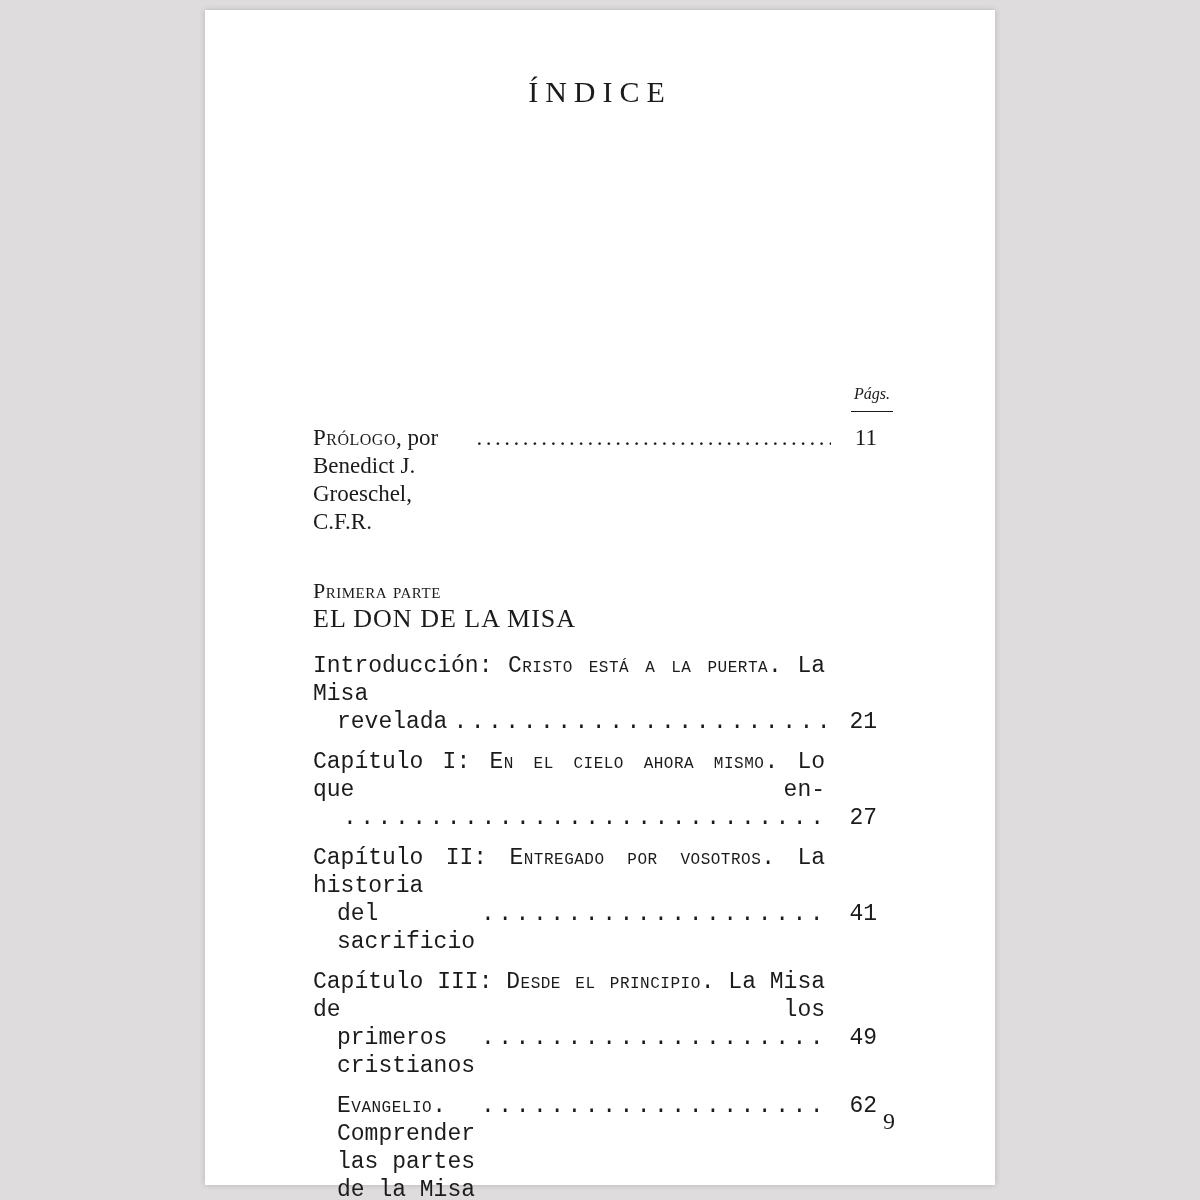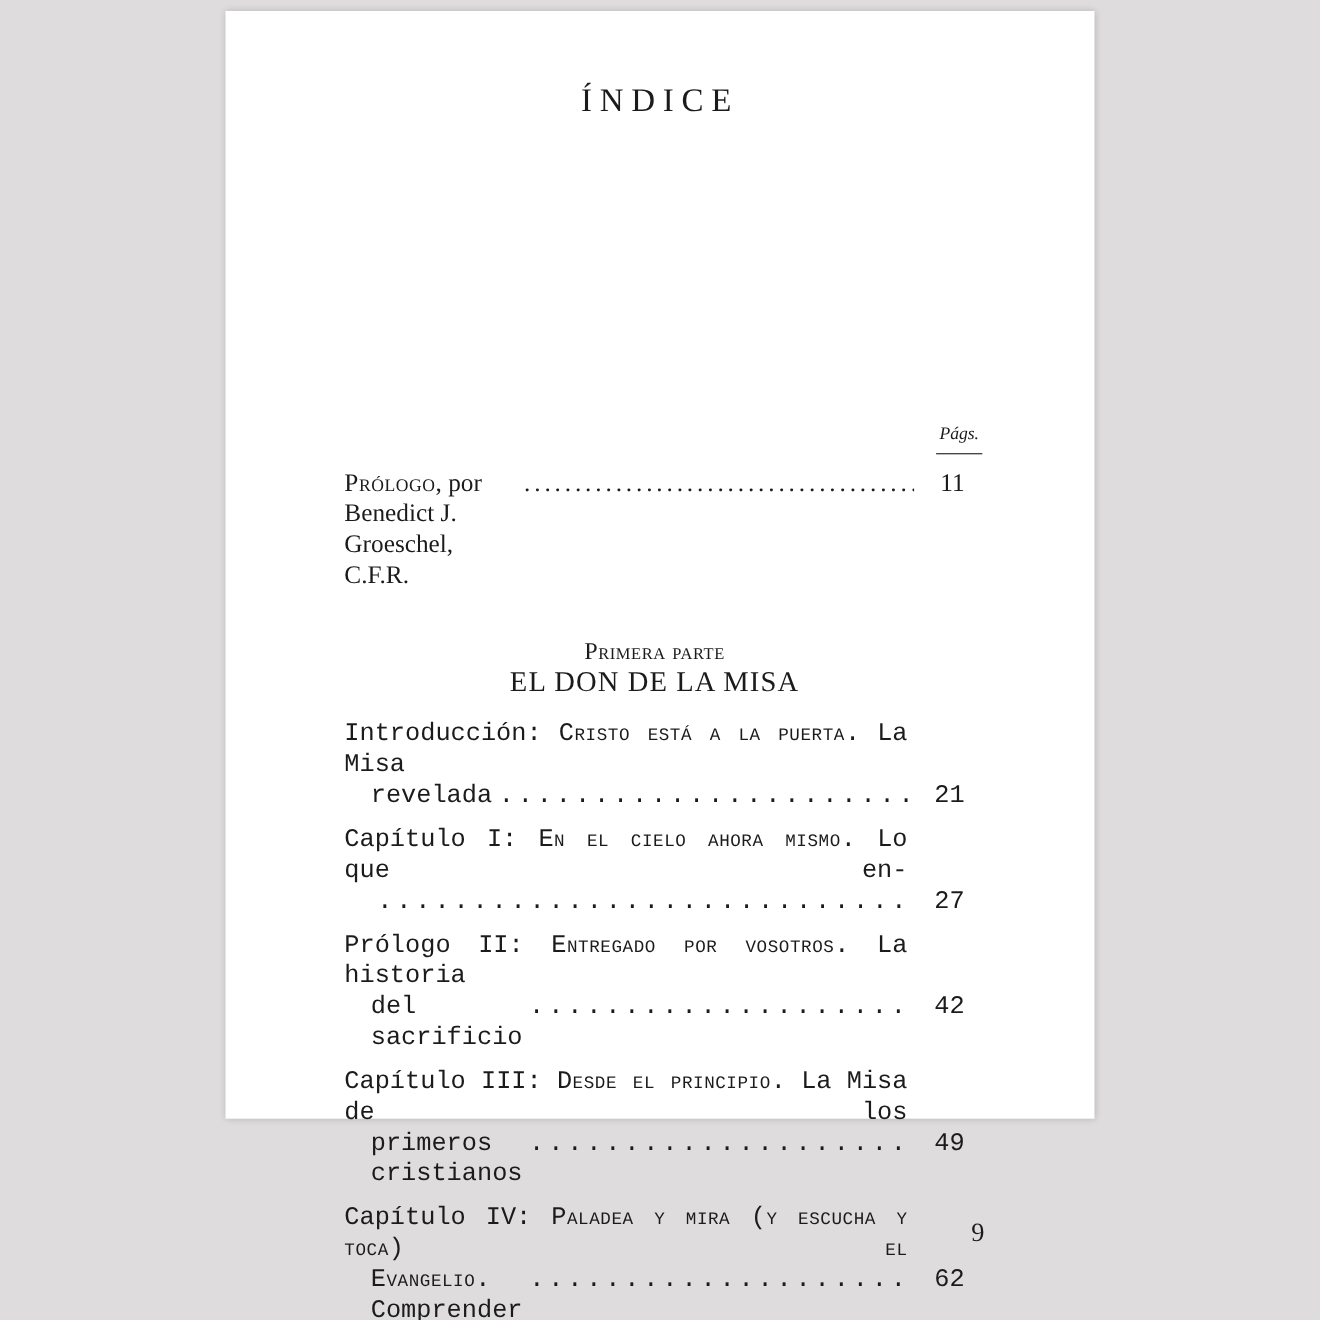--- a/index.html
+++ b/index.html
@@ -5,21 +5,21 @@
   html,body { margin:0; padding:0; }
   body {
     width:1200px; height:1200px;
     background:#dedcdc;
     font-family:"Liberation Serif","DejaVu Serif",serif;
     color:#1b1b1b;
     overflow:hidden;
   }
   .page {
     position:relative;
-    width:790px; height:1007px;
+    width:790px; height:1175px;
     margin:10px auto 0;
     background:#ffffff;
     box-shadow:0 0 6px rgba(0,0,0,0.18);
     box-sizing:border-box;
     padding-top:64px;
   }
   .title {
     text-align:center;
     font-size:30px;
     line-height:36px;
@@ -49,21 +49,21 @@
     overflow:hidden;
     white-space:nowrap;
     text-align:right;
     margin-left:6px;
   }
   .leader::after {
     content:"..................................................................................................";
     letter-spacing:3.5px;
   }
   .pnum { flex:0 0 46px; text-align:right; }
-  .part { margin-top:42px; text-align:center; }
+  .part { margin-top:42px; text-align:left; }
   .part-kicker { font-size:22px; line-height:26px; }
   .part-heading { font-size:26px; line-height:30px; letter-spacing:1px; }
   .entries { margin-top:18px; }
   .entry { margin-bottom:12px;font-family:Liberation Mono, monospace; }
   .l1 {
     margin-right:52px;
     text-align:justify;
     text-align-last:justify;
   }
   .l2 { margin-left:24px; }
@@ -111,39 +111,38 @@
 
       <div class="entry">
         <div class="l1"><span>Capítulo I: </span><span class="sc">En el cielo ahora mismo</span><span>. Lo que en-</span></div>
         <div class="row l2">
           <span class="leader"></span>
           <span class="pnum">27</span>
         </div>
       </div>
 
       <div class="entry">
-        <div class="l1"><span>Prólogo II: </span><span class="sc">Entregado por vosotros</span><span>. La historia</span></div>
+        <div class="l1"><span>Capítulo II: </span><span class="sc">Entregado por vosotros</span><span>. La historia</span></div>
         <div class="row l2">
           <span><span class="sc"></span><span>del sacrificio</span></span>
           <span class="leader"></span>
-          <span class="pnum">42</span>
+          <span class="pnum">41</span>
         </div>
       </div>
 
       <div class="entry">
         <div class="l1"><span>Capítulo III: </span><span class="sc">Desde el principio</span><span>. La Misa de los</span></div>
         <div class="row l2">
           <span><span class="sc"></span><span>primeros cristianos</span></span>
           <span class="leader"></span>
           <span class="pnum">49</span>
         </div>
       </div>
 
       <div class="entry">
-        <div class="l1"><span>Capítulo IV: </span><span class="sc">Paladea y mira (y escucha y toca) el</span><span></span></div>
         <div class="row l2">
           <span><span class="sc">Evangelio</span><span>. Comprender las partes de la Misa</span></span>
           <span class="leader"></span>
           <span class="pnum">62</span>
         </div>
       </div>
 
     </div>
 
   </div>

